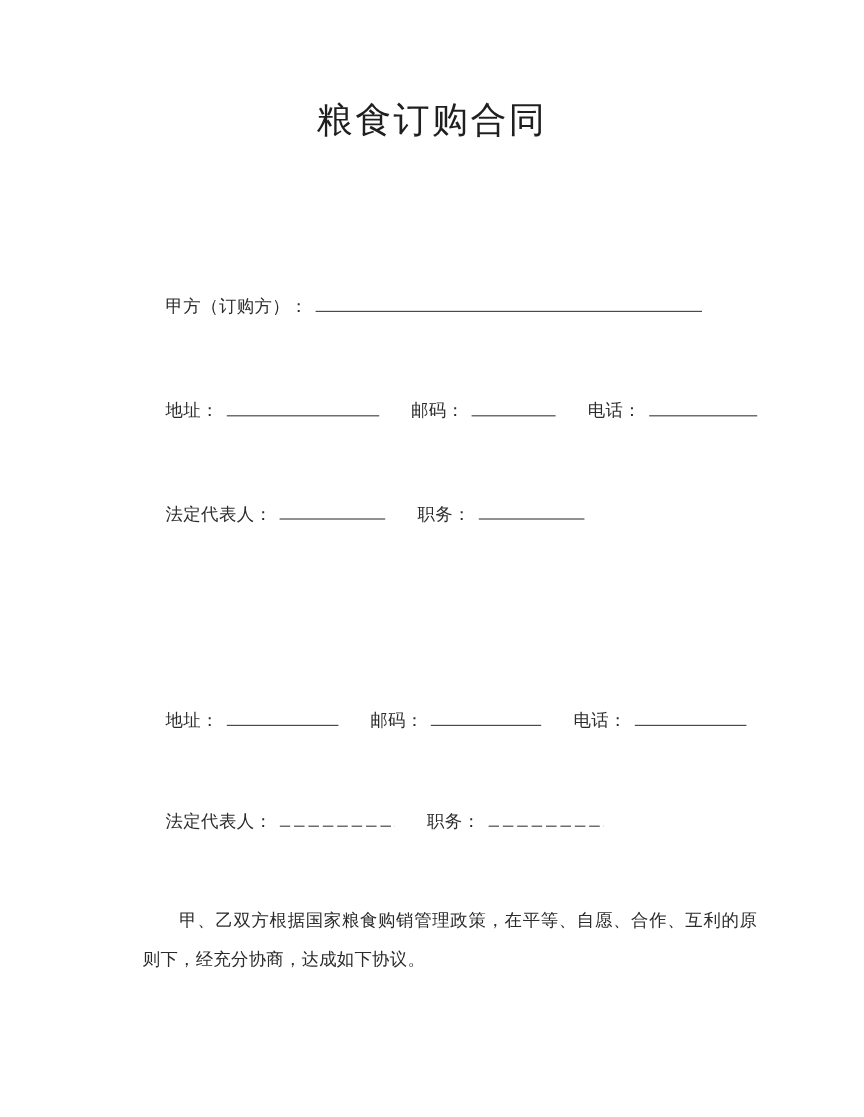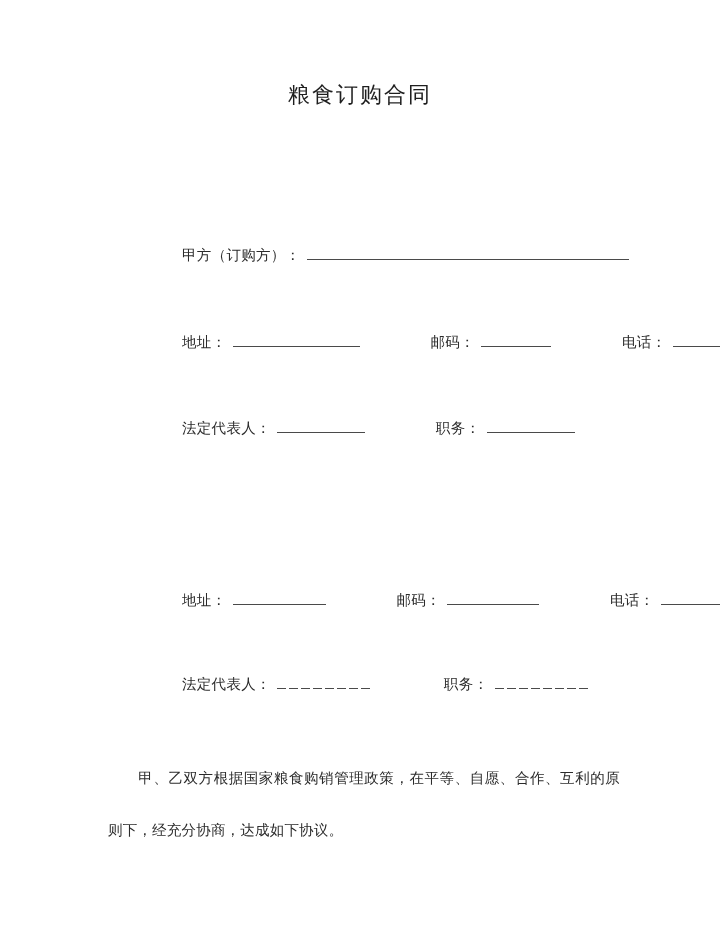--- a/index.html
+++ b/index.html
@@ -18,39 +18,38 @@
   }
 
   
   .doc-title {
     position: absolute;
     left: 0;
     top: 80px;
     width: 720px;
     text-align: center;
     font-family: Liberation Serif, serif;
-    font-size: 22px;
+    font-size: 30px;
     letter-spacing: 2px;
     color: #1f1f1f;
     white-space: nowrap;
   }
 
   
   .form-row {
     position: absolute;
     left: 138px;
     white-space: nowrap;
     font-size: 14.5px;
     color: #2b2b2b;
     letter-spacing: 0.3px;
   }
   .lbl {
     display: inline-block;
     vertical-align: baseline;
-    margin-left: 44px;
   }
 
   
   .blank {
     display: inline-block;
     vertical-align: baseline;
     border-bottom: 1.2px solid #4a4a4a;
     height: 14px;
     margin: 0 2px;
   }
@@ -66,25 +65,25 @@
         transparent 9px, transparent 12px);
     background-repeat: repeat-x;
     background-size: 12px 1.2px;
     background-position: left bottom;
   }
   .gap-md { display: inline-block; width: 16px; }
 
   
   .body-para {
     position: absolute;
-    left: 108px;
+    left: 119px;
     top: 752px;
     width: 512px;
     font-size: 14.5px;
-    line-height: 52px;
+    line-height: 32px;
     color: #2b2b2b;
     text-align: justify;
     letter-spacing: 0.2px;
   }
   .body-para .indent { display: inline-block; width: 30px; }
 </style>
 </head>
 <body>
 
 <div class="page">

